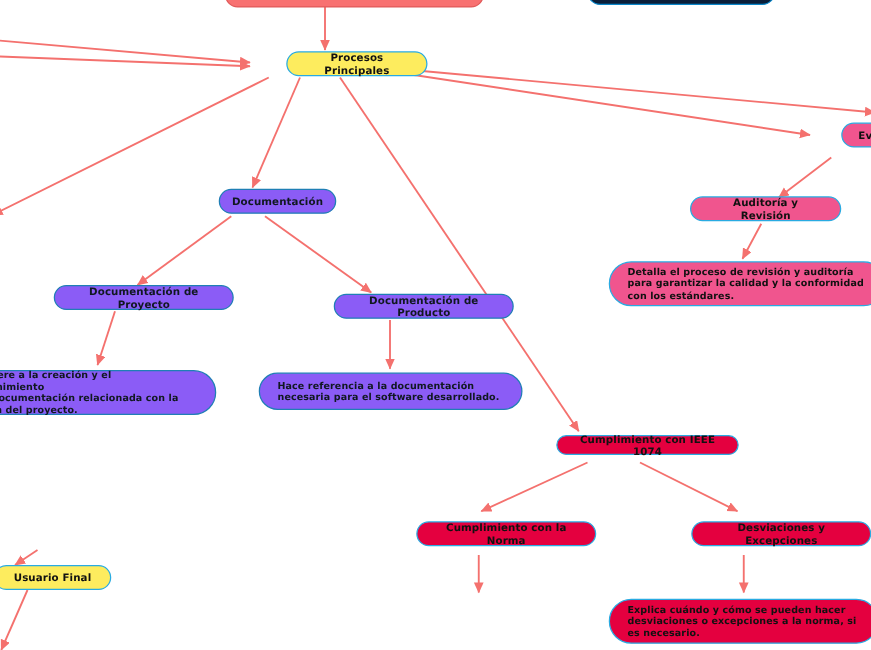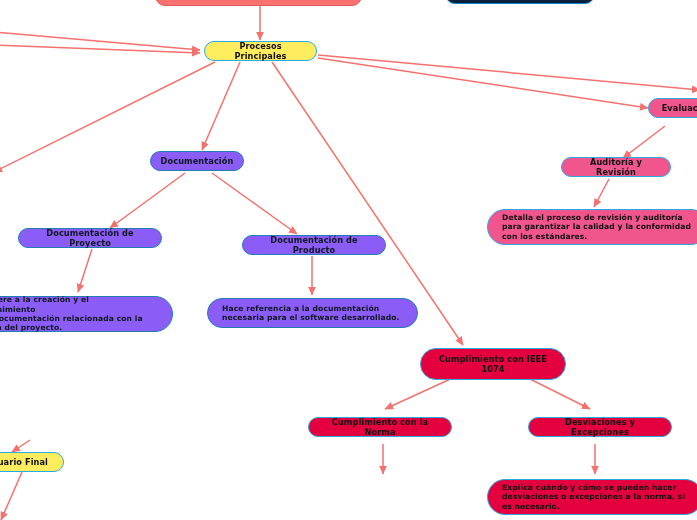--- a/index.html
+++ b/index.html
@@ -37,20 +37,21 @@
     letter-spacing: 0.1px;
     line-height: 1.24;
     white-space: pre-line;
     z-index: 3;
   }
   .node.topic {
     justify-content: center;
     text-align: center;
     font-size: 8.2px;
     padding: 0 14px;
+    margin-left: 25px;
   }
   .node.note {
     justify-content: flex-start;
     text-align: left;
     font-size: 7.6px;
     padding: 6px 14px;
   }
   .c-yellow { background: #fdec5e; color: #111111; border-color: #29abe2; }
   .c-blue   { background: #8b5cf6; color: #101820; border-color: #1f7fb5; }
   .c-pink   { background: #f0558e; color: #111111; border-color: #29abe2; }
@@ -107,27 +108,27 @@
 
   <div class="node note c-blue" style="left:-46px; top:296px; width:219px; height:36px;">Se refiere a la creación y el mantenimiento
 de la documentación relacionada con la
 gestión del proyecto.</div>
 
   <div class="node note c-blue" style="left:207px; top:298px; width:211px; height:30px;">Hace referencia a la documentación
 necesaria para el software desarrollado.</div>
 
   <div class="node topic c-pink" style="left:648px; top:98px; width:78px; height:20px;">Evaluación</div>
 
-  <div class="node topic c-pink" style="left:561px; top:157px; width:110px; height:20px;">Auditoría y Revisión</div>
+  <div class="node topic c-pink" style="left:527px; top:157px; width:121px; height:20px;">Auditoría y Revisión</div>
 
   <div class="node note c-pink" style="left:487px; top:209px; width:222px; height:36px;">Detalla el proceso de revisión y auditoría
 para garantizar la calidad y la conformidad
 con los estándares.</div>
 
-  <div class="node topic c-crimson" style="left:420px; top:348px; width:146px; height:32px;">Cumplimiento con IEEE 1074</div>
+  <div class="node topic c-crimson" style="left:420px; top:348px; width:146px; height:16px;">Cumplimiento con IEEE 1074</div>
 
   <div class="node topic c-crimson" style="left:308px; top:417px; width:144px; height:20px;border-radius:10px;">Cumplimiento con la Norma</div>
 
   <div class="node topic c-crimson" style="left:528px; top:417px; width:144px; height:20px;padding-left:14px;">Desviaciones y Excepciones</div>
 
 
   <div class="node note c-crimson" style="left:487px; top:479px; width:216px; height:36px;">Explica cuándo y cómo se pueden hacer
 desviaciones o excepciones a la norma, si
 es necesario.</div>
 

